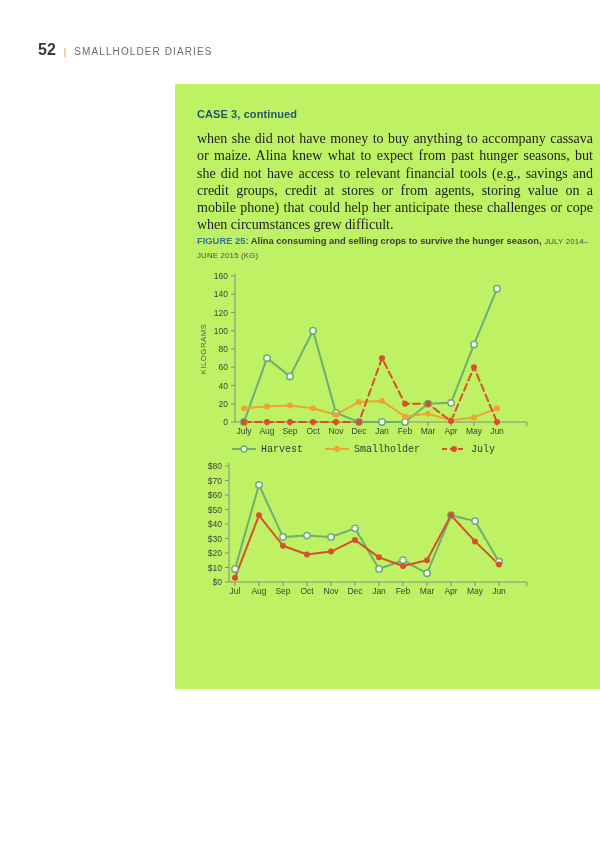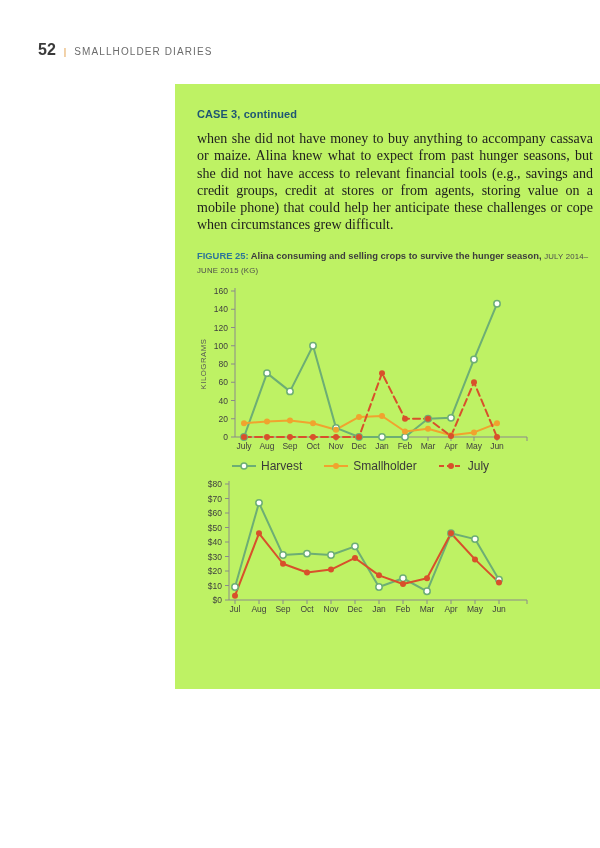--- a/index.html
+++ b/index.html
@@ -15,29 +15,29 @@
   .case-box {
     position:absolute; left:175px; top:84px; width:440px; height:605px;
     background:#bef264; box-sizing:border-box; padding:24px 22px 16px 22px;
   }
   .case-heading { font-size:11px; font-weight:bold; color:#1f5673; letter-spacing:0.1px; }
   .case-body {
     margin-top:10px; font-family:"Liberation Serif", serif;
     font-size:14px; line-height:17.3px; text-align:justify; color:#1d1d1d;
   }
   .fig-caption { font-size:9.4px; line-height:13.5px; font-weight:bold; color:#3d3d3d; }
-  .fig-caption.first { margin-top:15px; }
+  .fig-caption.first { margin-top:0; }
   .fig-caption.second { margin-top:14px; }
   .fig-label { color:#2d7599; }
   .fig-subtitle { font-size:7.8px; font-weight:normal; color:#4c4c4c; letter-spacing:0.2px; }
 
   .chart-wrap { margin-top:2px; }
   svg text { font-family:"Liberation Sans", sans-serif; }
 
-  .legend { display:flex; align-items:flex-end; font-size:12px; color:#3a3a3a; }
+  .legend { display:flex; align-items:flex-end; font-size:10px; color:#3a3a3a;font-family:Liberation Mono, monospace; }
   .legend.l1 { margin-left:35px; margin-top:1px; }
   .legend.l2 { margin-left:30px; margin-top:1px; }
   .legend-item { display:flex; align-items:center; gap:5px; margin-right:22px; }
 </style>
 </head>
 <body>
 
 <div class="page">
 
   <div class="header">

